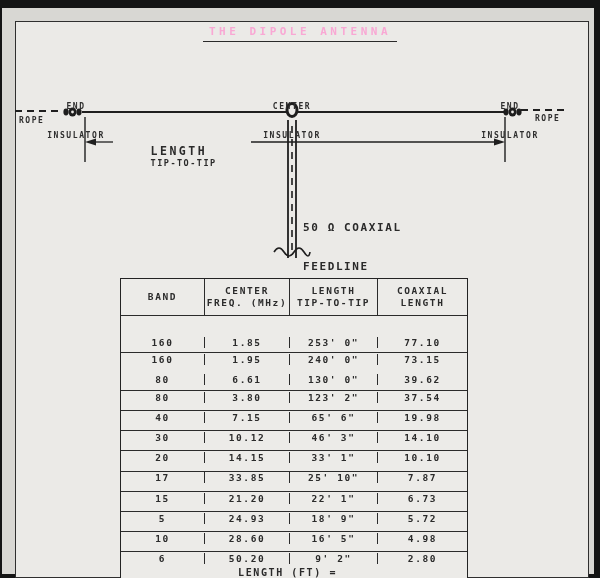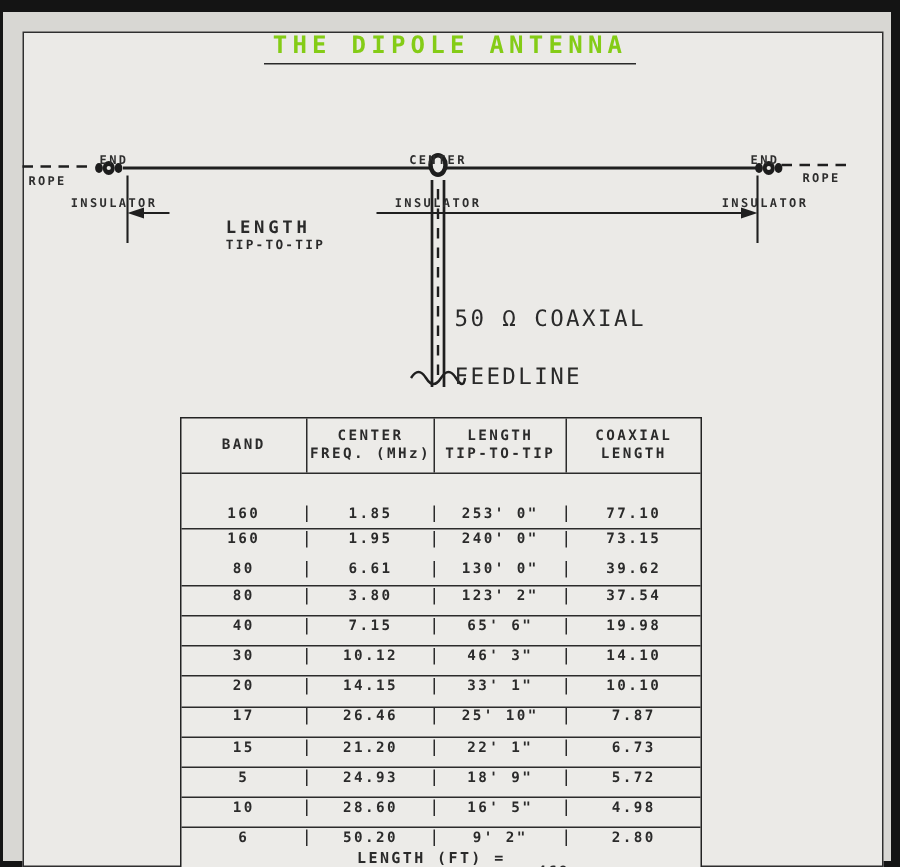--- a/index.html
+++ b/index.html
@@ -18,32 +18,32 @@
     border:1.6px solid #2f2f2f;background:#ebeae7;
   }
   .stage{position:absolute;inset:0;}
   svg.strokes{position:absolute;left:0;top:0;}
   .lbl{position:absolute;white-space:pre;line-height:10px;}
 
   .title{
     position:absolute;left:0;top:20px;width:600px;text-align:center;
   }
   .title span{
-    display:inline-block;font-size:16px;font-weight:bold;letter-spacing:3.5px;
-    border-bottom:1.3px solid #2a2a2a;padding:0 6px 3px 6px;color:#84cc16;
+    display:inline-block;font-size:11px;font-weight:bold;letter-spacing:3.5px;
+    border-bottom:1.3px solid #2a2a2a;padding:0 6px 3px 6px;color:#f9a8d4;
   }
 
   .two-line{font-size:8px;letter-spacing:1.6px;text-align:center;line-height:9.5px;font-weight:bold;color:#2e2e2e;}
   .rope{font-size:8px;letter-spacing:1.5px;font-weight:bold;color:#2e2e2e;}
 
   .dimlabel{left:112px;top:135px;}
   .dimlabel .big{font-size:11.5px;font-weight:bold;letter-spacing:2.5px;color:#2a2a2a;}
   .dimlabel .small{font-size:8.5px;font-weight:bold;letter-spacing:1.5px;color:#2a2a2a;}
 
-  .feedline{left:303px;top:180px;font-size:15px;letter-spacing:1.6px;font-weight:normal;line-height:13px;color:#2a2a2a;}
+  .feedline{left:303px;top:195px;font-size:11px;letter-spacing:1.6px;font-weight:bold;line-height:13px;color:#2a2a2a;}
   .feedline .it{font-style:italic;}
 
   
   .band-table{
     position:absolute;left:120px;top:278px;width:348px;
     border:1.9px solid #232323;background:#ecebe8;
     box-sizing:border-box;
   }
   .thead{display:grid;grid-template-columns:84px 85px 88px auto;height:36px;border-bottom:1.5px solid #2b2b2b;}
   .th{display:flex;flex-direction:column;justify-content:center;align-items:center;
@@ -202,21 +202,21 @@
           <div class="trow">
             <div class="td">20</div>
             <div class="td">14.15</div>
             <div class="td">33' 1"</div>
             <div class="td">10.10</div>
           </div>
         </div>
         <div class="tgroup">
           <div class="trow">
             <div class="td">17</div>
-            <div class="td">26.46</div>
+            <div class="td">33.85</div>
             <div class="td">25' 10"</div>
             <div class="td">7.87</div>
           </div>
         </div>
         <div class="tgroup">
           <div class="trow">
             <div class="td">15</div>
             <div class="td">21.20</div>
             <div class="td">22' 1"</div>
             <div class="td">6.73</div>

